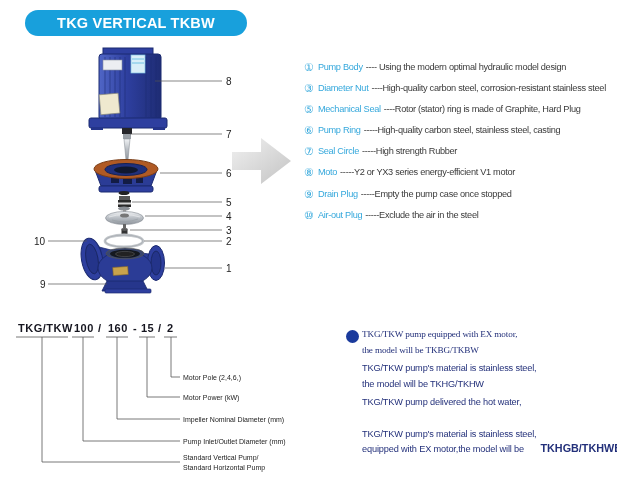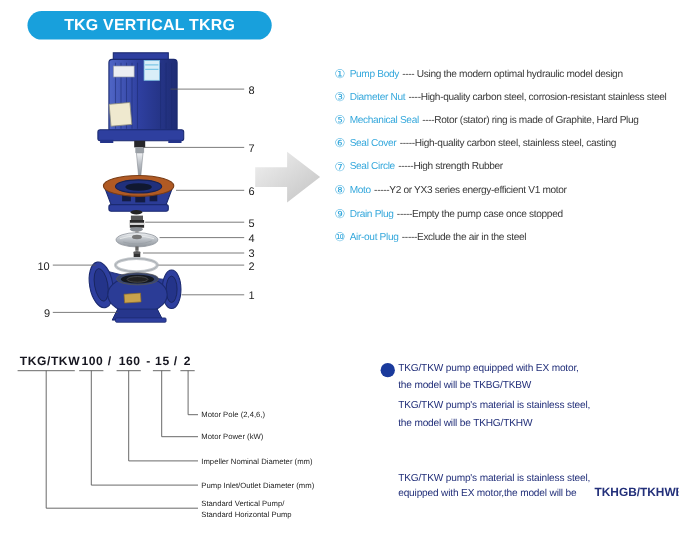--- a/index.html
+++ b/index.html
@@ -30,32 +30,32 @@
   .model-svg .seg{font-size:11px;font-weight:bold;fill:#15151f;letter-spacing:.5px;}
   .model-svg .lbl{font-size:7px;fill:#222;}
   .model-svg line,.model-svg polyline{stroke:#555;stroke-width:.8;fill:none;}
 
   
   .notes{position:absolute;left:345px;top:320px;width:265px;color:#23307a;
          font-size:9.2px;letter-spacing:-.15px;}
   .bullet{position:absolute;left:1px;top:10px;width:13px;height:13px;border-radius:50%;
           background:#1a3a9c;}
   .note-group{position:absolute;left:17px;white-space:nowrap;}
-  .ng1{top:6px;line-height:16.4px;}
+  .ng1{top:6px;line-height:16.4px;font-family:Liberation Serif, serif;}
   .ng2{top:40px;line-height:16.4px;}
   .ng3{top:74px;line-height:16.4px;}
   .ng4{top:108px;line-height:13.8px;}
   .note-bold{font-weight:bold;font-size:10.8px;letter-spacing:0;margin-left:14px;}
 </style>
 </head>
 <body>
 
 <div class="page">
 
-  <div class="title-pill">TKG VERTICAL TKRG</div>
+  <div class="title-pill">TKG VERTICAL TKBW</div>
 
   <svg class="diagram-svg" width="300" height="270" viewBox="0 0 300 270">
     <defs>
       <linearGradient id="motorGrad" x1="0" y1="0" x2="1" y2="0">
         <stop offset="0" stop-color="#5066c6"></stop>
         <stop offset="0.45" stop-color="#2e3f9f"></stop>
         <stop offset="1" stop-color="#1e2c74"></stop>
       </linearGradient>
       <linearGradient id="silverGrad" x1="0" y1="0" x2="0" y2="1">
         <stop offset="0" stop-color="#f0f2f4"></stop>
@@ -185,21 +185,21 @@
     <div class="li">
       <span class="num">①</span><span class="pname">Pump Body</span><span class="pdesc">---- Using the modern optimal hydraulic model design</span>
     </div>
     <div class="li">
       <span class="num">③</span><span class="pname">Diameter Nut</span><span class="pdesc">----High-quality carbon steel, corrosion-resistant stainless steel</span>
     </div>
     <div class="li">
       <span class="num">⑤</span><span class="pname">Mechanical Seal</span><span class="pdesc">----Rotor (stator) ring is made of Graphite, Hard Plug</span>
     </div>
     <div class="li">
-      <span class="num">⑥</span><span class="pname">Seal Cover</span><span class="pdesc">-----High-quality carbon steel, stainless steel, casting</span>
+      <span class="num">⑥</span><span class="pname">Pump Ring</span><span class="pdesc">-----High-quality carbon steel, stainless steel, casting</span>
     </div>
     <div class="li">
       <span class="num">⑦</span><span class="pname">Seal Circle</span><span class="pdesc">-----High strength Rubber</span>
     </div>
     <div class="li">
       <span class="num">⑧</span><span class="pname">Moto</span><span class="pdesc">-----Y2 or YX3 series energy-efficient V1 motor</span>
     </div>
     <div class="li">
       <span class="num">⑨</span><span class="pname">Drain Plug</span><span class="pdesc">-----Empty the pump case once stopped</span>
     </div>
@@ -246,20 +246,21 @@
     <div class="bullet"></div>
     <div class="note-group ng1">
       <div>TKG/TKW pump equipped with EX motor,</div>
       <div>the model will be TKBG/TKBW</div>
     </div>
     <div class="note-group ng2">
       <div>TKG/TKW pump's material is stainless steel,</div>
       <div>the model will be TKHG/TKHW</div>
     </div>
     <div class="note-group ng3">
+      <div>TKG/TKW pump delivered the hot water,</div>
     </div>
     <div class="note-group ng4">
       <div>TKG/TKW pump's material is stainless steel,</div>
       <div><span>equipped with EX motor,the model will be </span><span class="note-bold">TKHGB/TKHWB</span></div>
     </div>
   </div>
 
 </div>
 
 </body></html>

